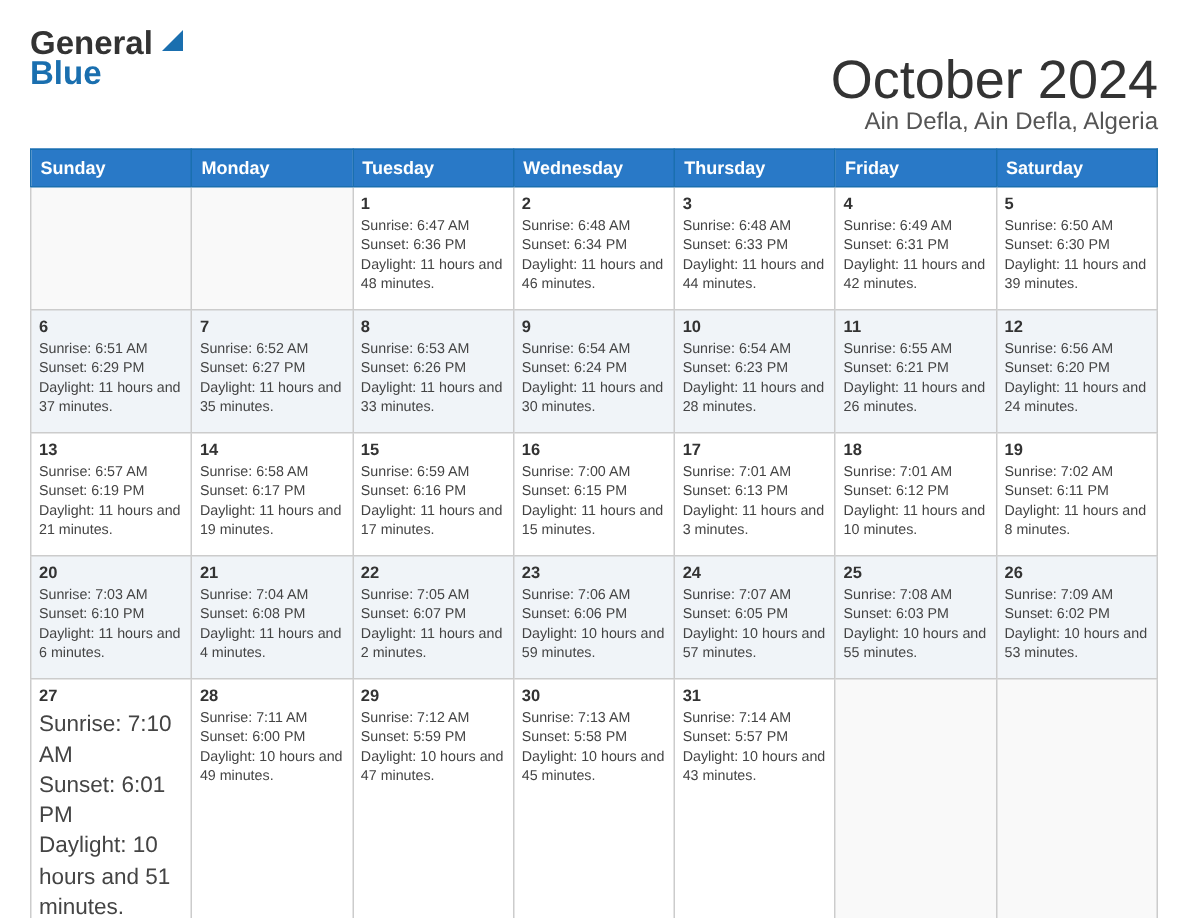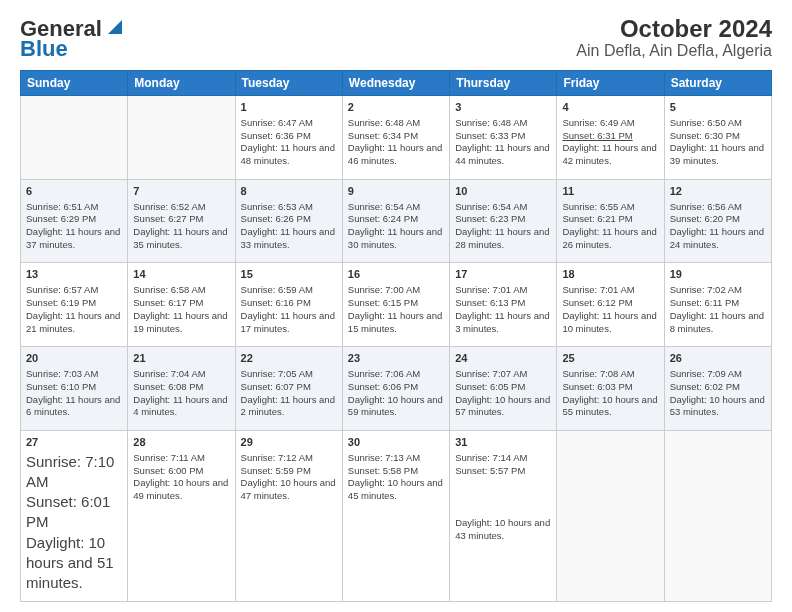--- a/index.html
+++ b/index.html
@@ -26,24 +26,25 @@
     }
     .logo {
       display: flex;
       flex-direction: column;
       align-items: flex-start;
     }
     .title-block {
       text-align: right;
     }
     .month-title {
-      font-size: 24px;
-      font-weight: bold;
+      font-size: 36px;
+      font-weight: normal;
       color: #333;
       line-height: 1.1;
+      margin-top: 17px;
     }
     .location-title {
       font-size: 16px;
       color: #555;
       font-weight: normal;
     }
     .calendar {
       width: 100%;
       border-collapse: collapse;
       flex: 1;
@@ -139,21 +140,21 @@
             <div style="font-size: 9.5px; line-height: 1.35; color: rgb(68, 68, 68);">
               <span style="display: block;">Sunrise: 6:48 AM</span>
               <span style="display: block;">Sunset: 6:33 PM</span>
               <span style="display: block;">Daylight: 11 hours and 44 minutes.</span>
             </div>
           </td>
           <td>
             <span class="day-num">4</span>
             <div style="font-size: 9.5px; line-height: 1.35; color: rgb(68, 68, 68);">
               <span style="display: block;">Sunrise: 6:49 AM</span>
-              <span style="display: block; text-decoration: underline;">Sunset: 6:31 PM</span>
+              <span style="display: block;">Sunset: 6:31 PM</span>
               <span style="display: block;">Daylight: 11 hours and 42 minutes.</span>
             </div>
           </td>
           <td>
             <span class="day-num">5</span>
             <div style="font-size: 9.5px; line-height: 1.35; color: rgb(68, 68, 68);">
               <span style="display: block;">Sunrise: 6:50 AM</span>
               <span style="display: block;">Sunset: 6:30 PM</span>
               <span style="display: block;">Daylight: 11 hours and 39 minutes.</span>
             </div>
@@ -364,21 +365,21 @@
               <span style="display: block;">Sunrise: 7:13 AM</span>
               <span style="display: block;">Sunset: 5:58 PM</span>
               <span style="display: block;">Daylight: 10 hours and 45 minutes.</span>
             </div>
           </td>
           <td>
             <span class="day-num">31</span>
             <div style="font-size: 9.5px; line-height: 1.35; color: rgb(68, 68, 68);">
               <span style="display: block;">Sunrise: 7:14 AM</span>
               <span style="display: block;">Sunset: 5:57 PM</span>
-              <span style="display: block; margin-top: 40px;">Daylight: 10 hours and 43 minutes.</span>
+              <span style="display: block;">Daylight: 10 hours and 43 minutes.</span>
             </div>
           </td>
           <td class="empty"></td>
           <td class="empty"></td>
         </tr>
       </tbody>
   </table>
 </div>
 
 </body></html>

